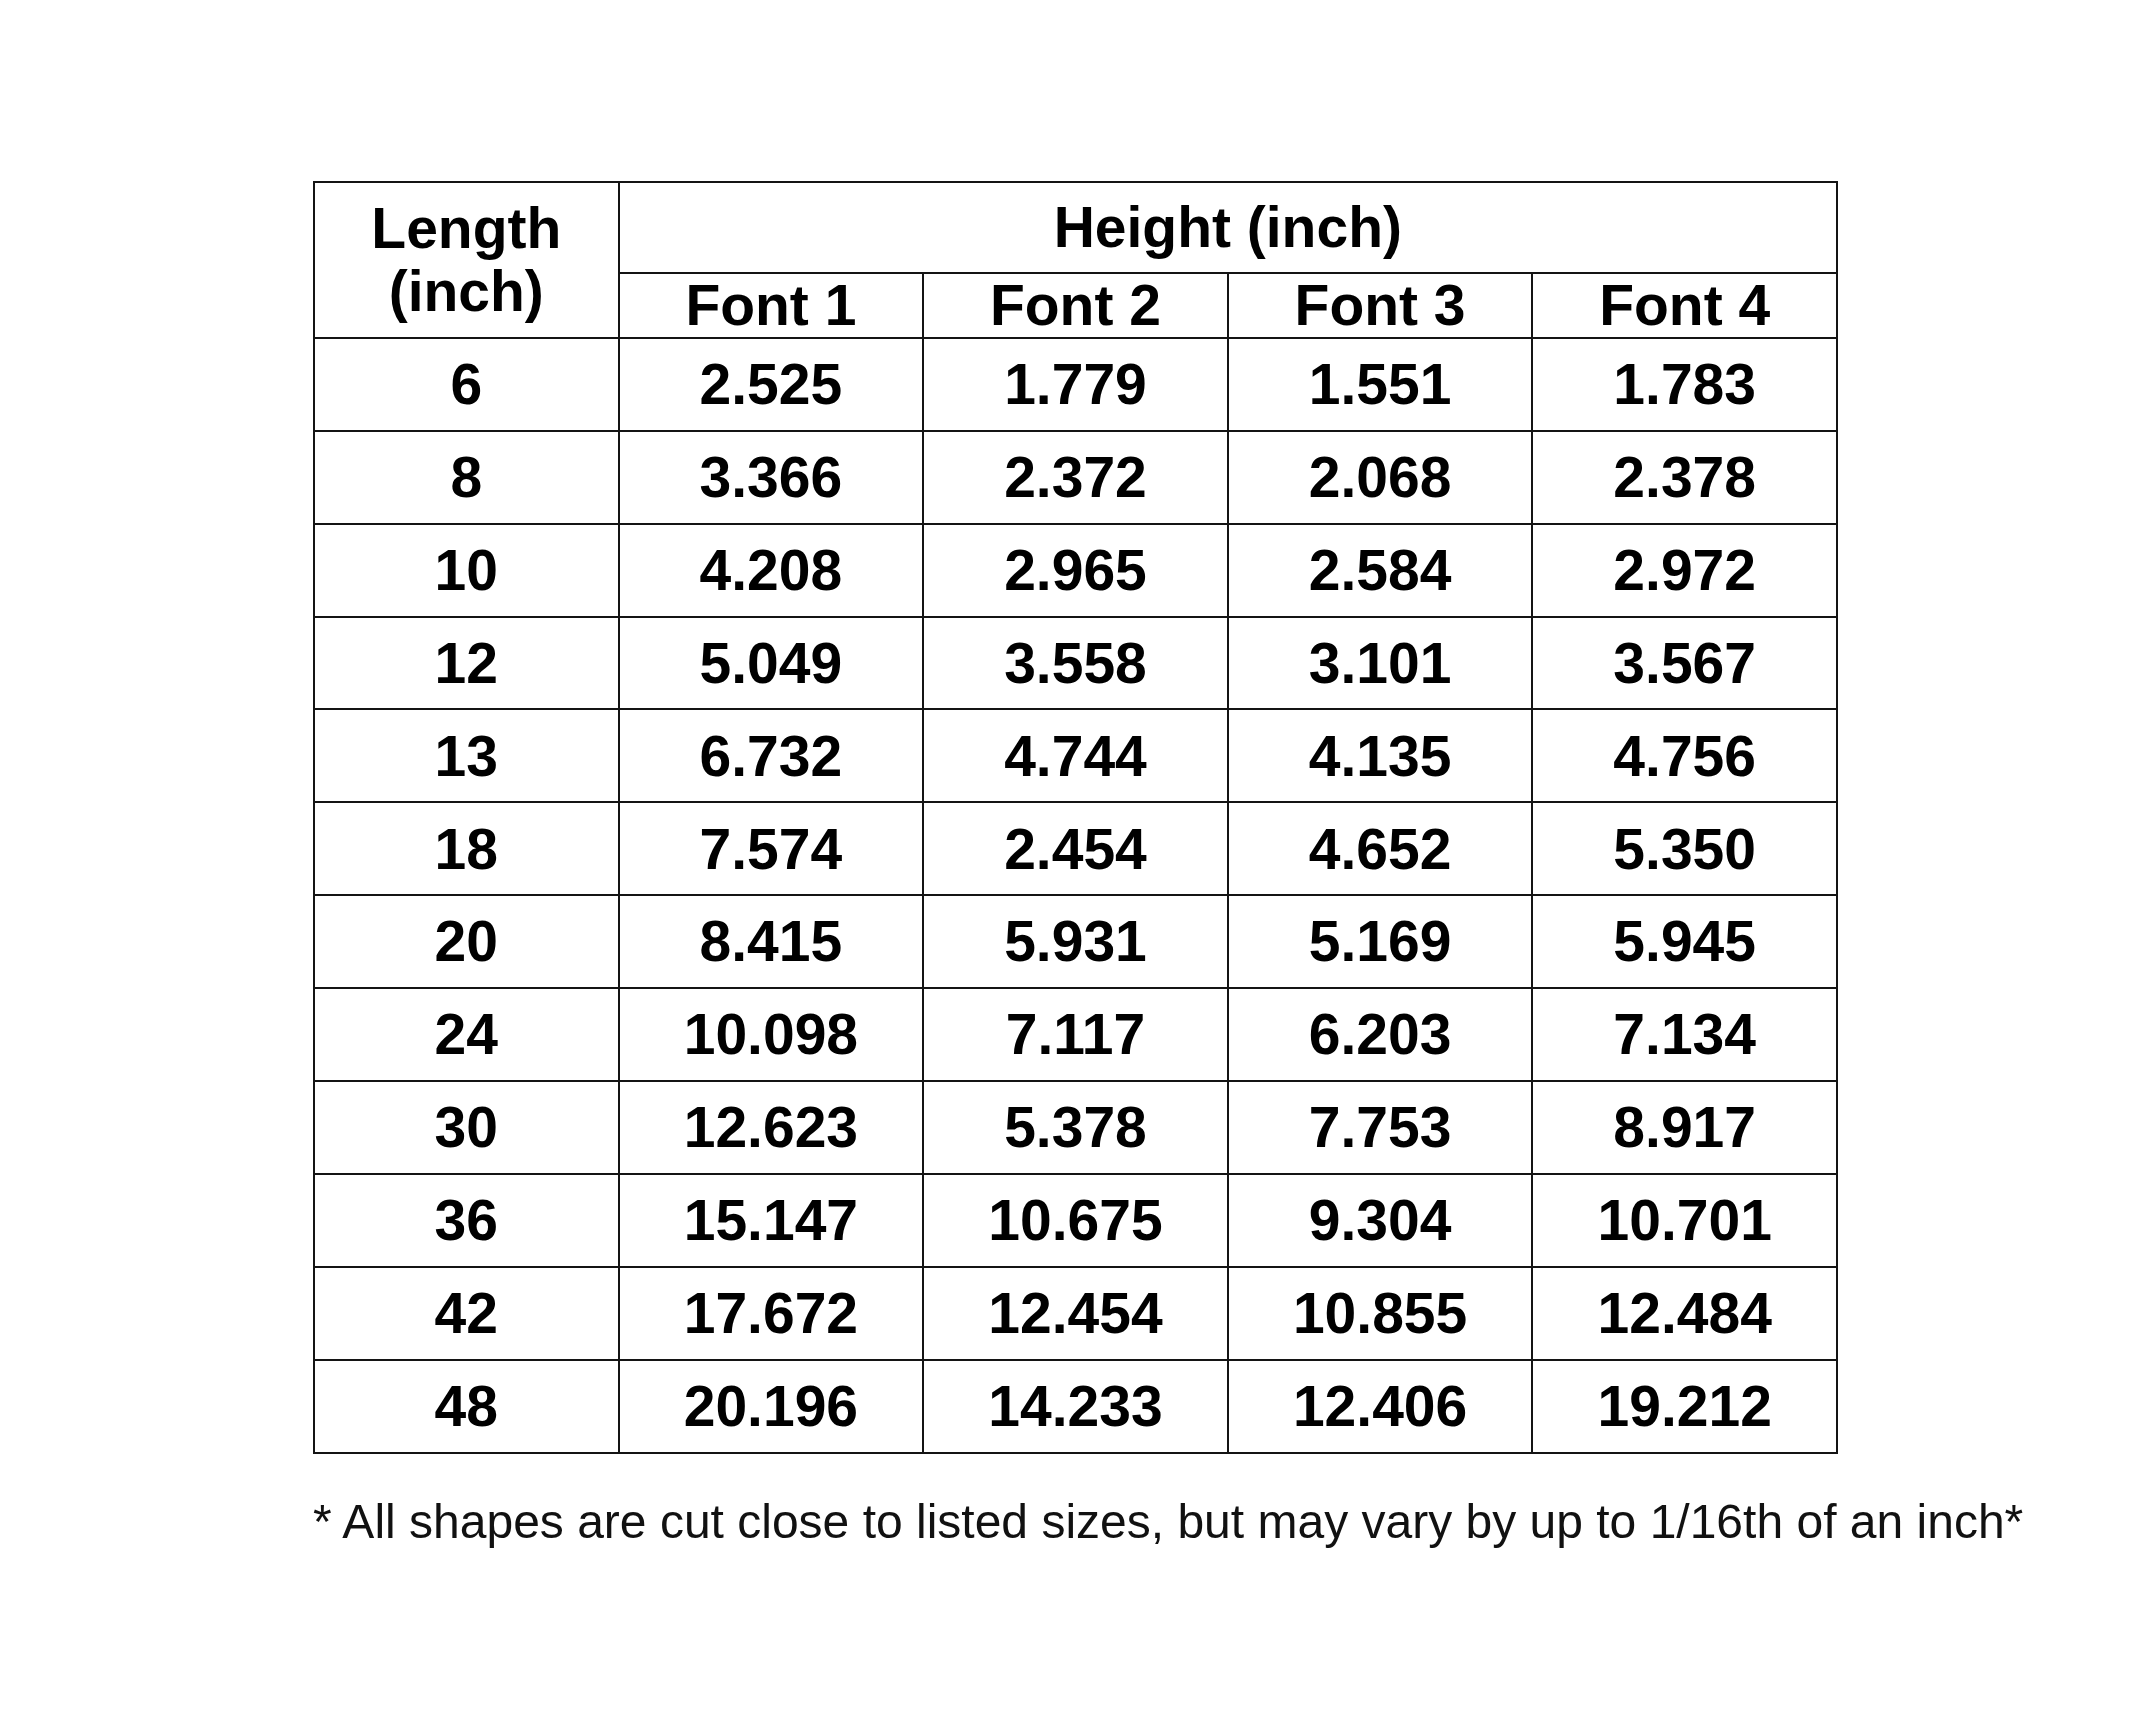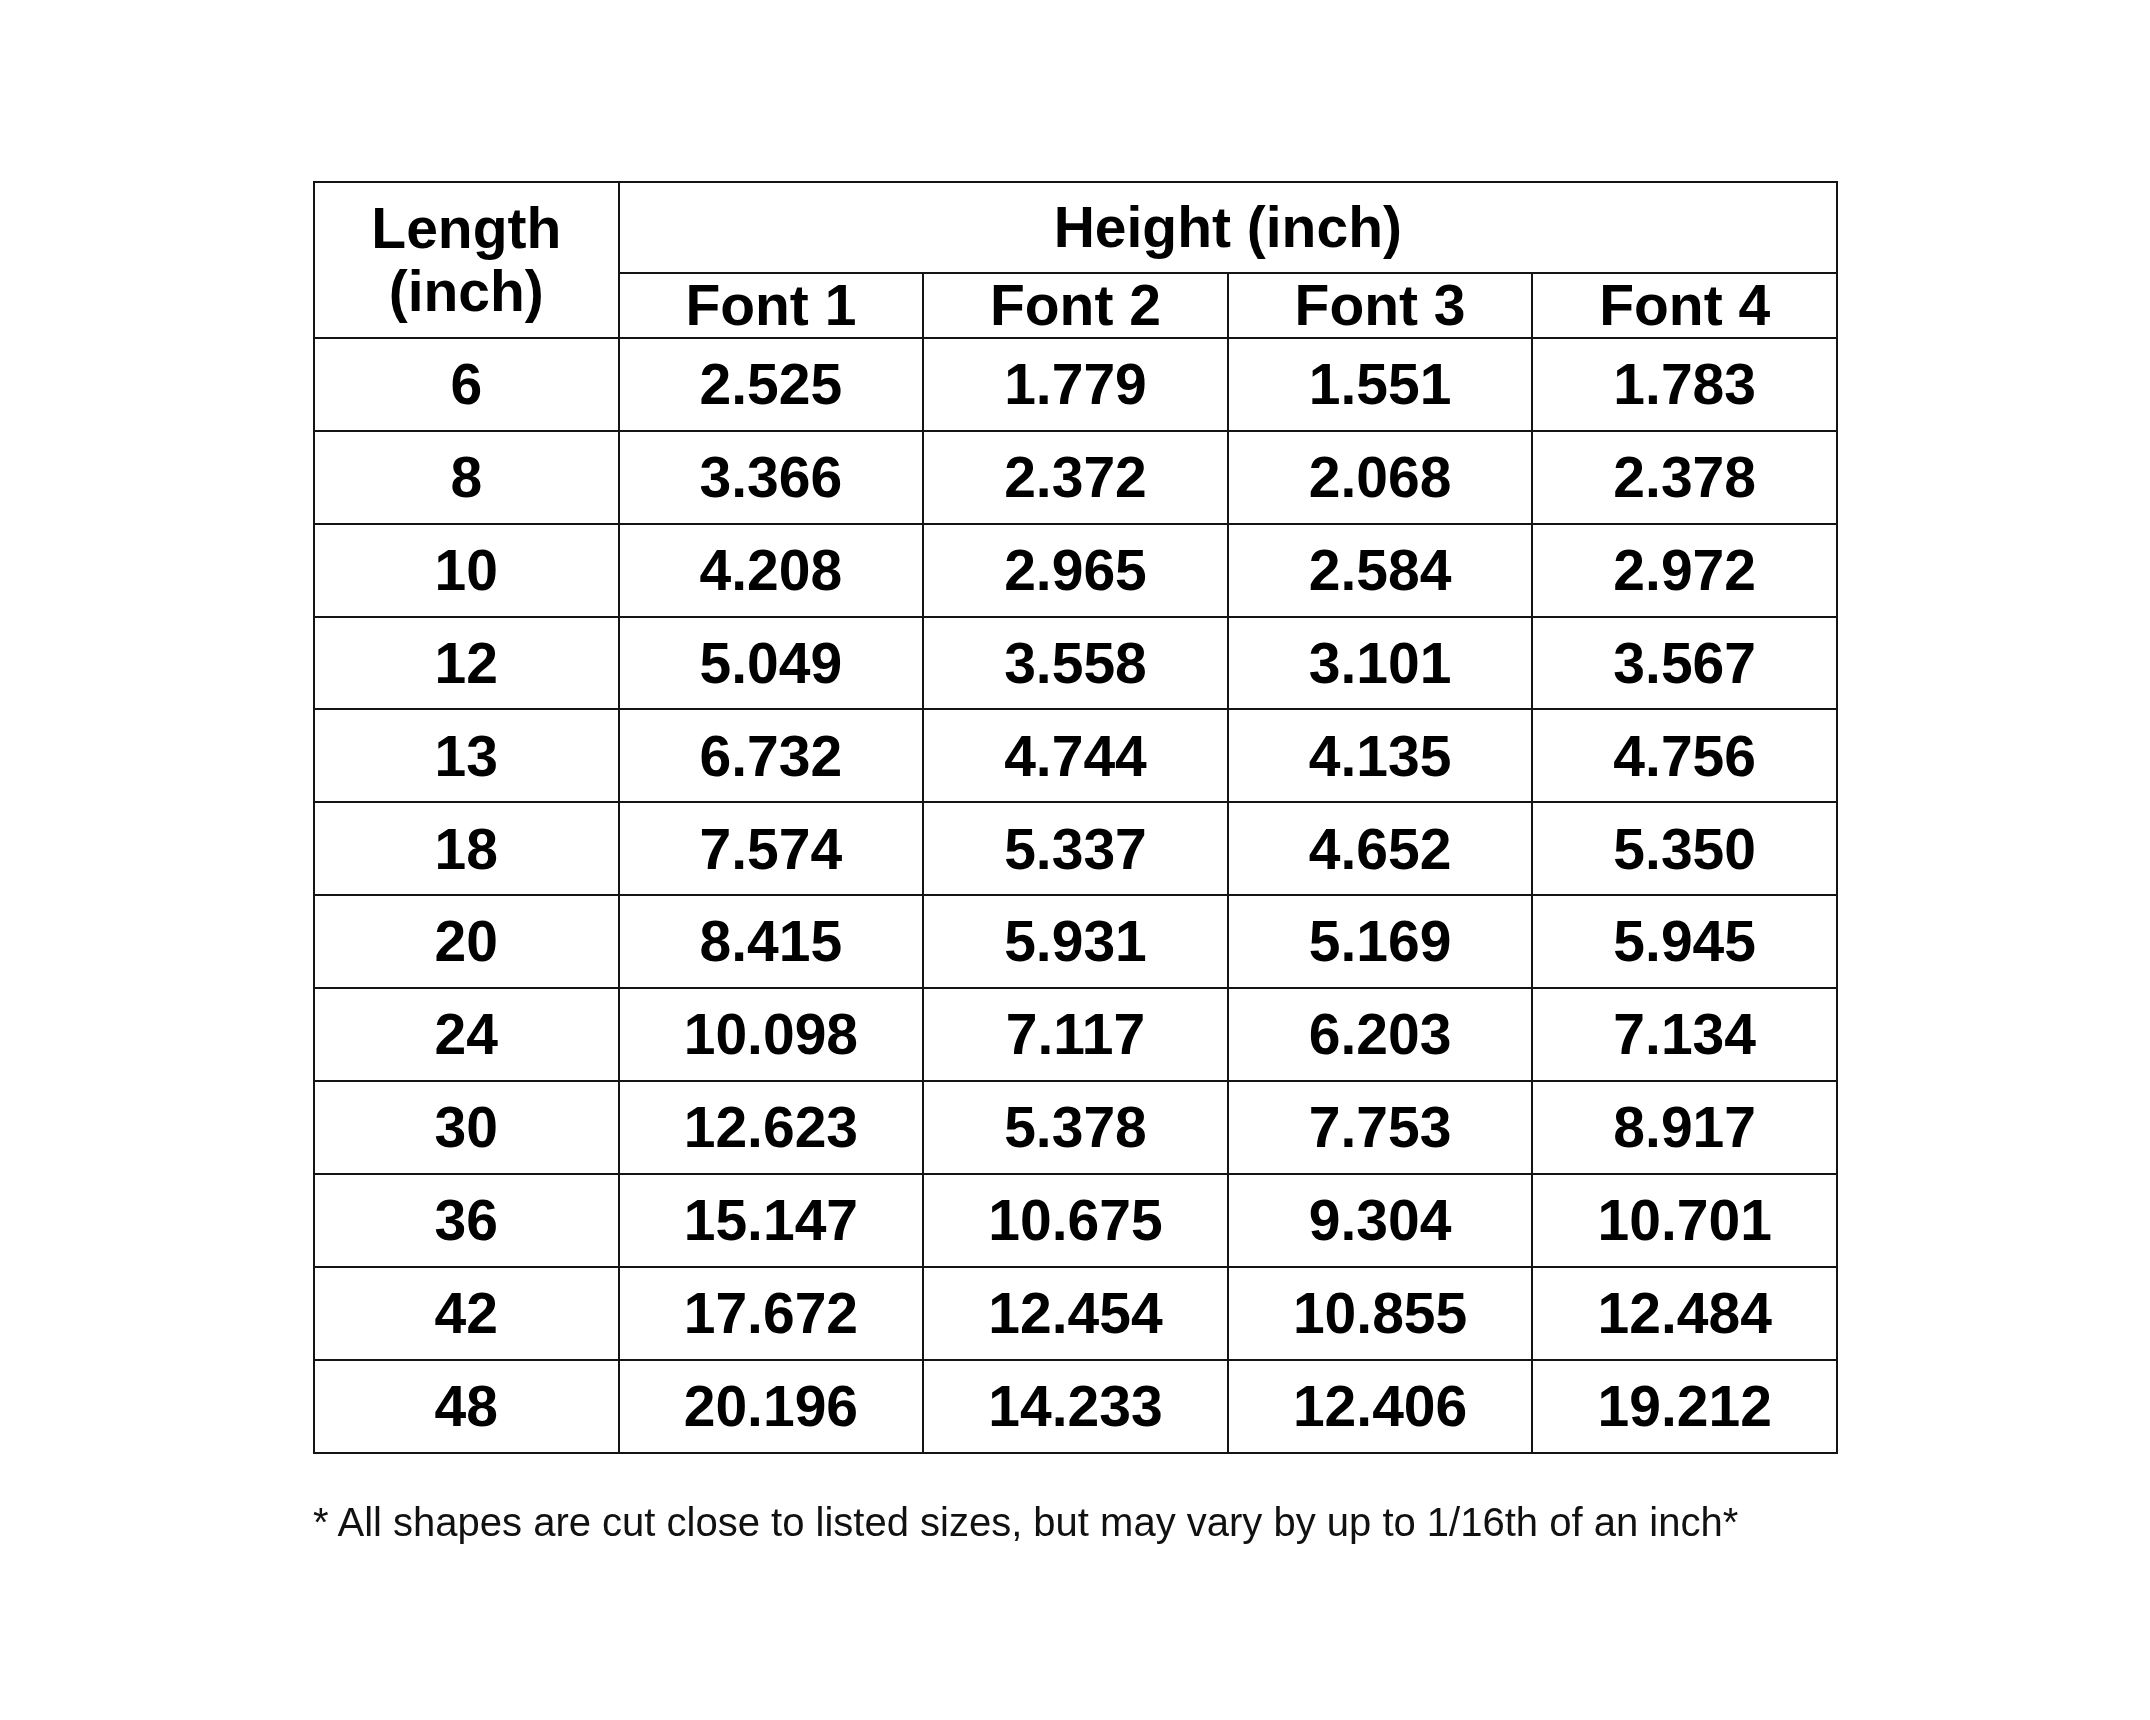--- a/index.html
+++ b/index.html
@@ -41,21 +41,21 @@
   }
   .size-table col { width: 20%; }
   .size-table thead tr.group-row { height: 91px; }
   .size-table thead tr.font-row  { height: 64px; }
   .size-table tbody tr { height: 91px; }
   .corner-line { display: block; }
   .footnote {
     position: absolute;
     left: 313px;
     top: 1497px;
-    font-size: 40px;
+    font-size: 48px;
     font-weight: 400;
     color: #111111;
     line-height: 50px;
     white-space: nowrap;
   }
 </style>
 </head>
 <body>
 
 <table class="size-table">
@@ -113,21 +113,21 @@
       <tr>
         <td>13</td>
         <td>6.732</td>
         <td>4.744</td>
         <td>4.135</td>
         <td>4.756</td>
       </tr>
       <tr>
         <td>18</td>
         <td>7.574</td>
-        <td>5.337</td>
+        <td>2.454</td>
         <td>4.652</td>
         <td>5.350</td>
       </tr>
       <tr>
         <td>20</td>
         <td>8.415</td>
         <td>5.931</td>
         <td>5.169</td>
         <td>5.945</td>
       </tr>

